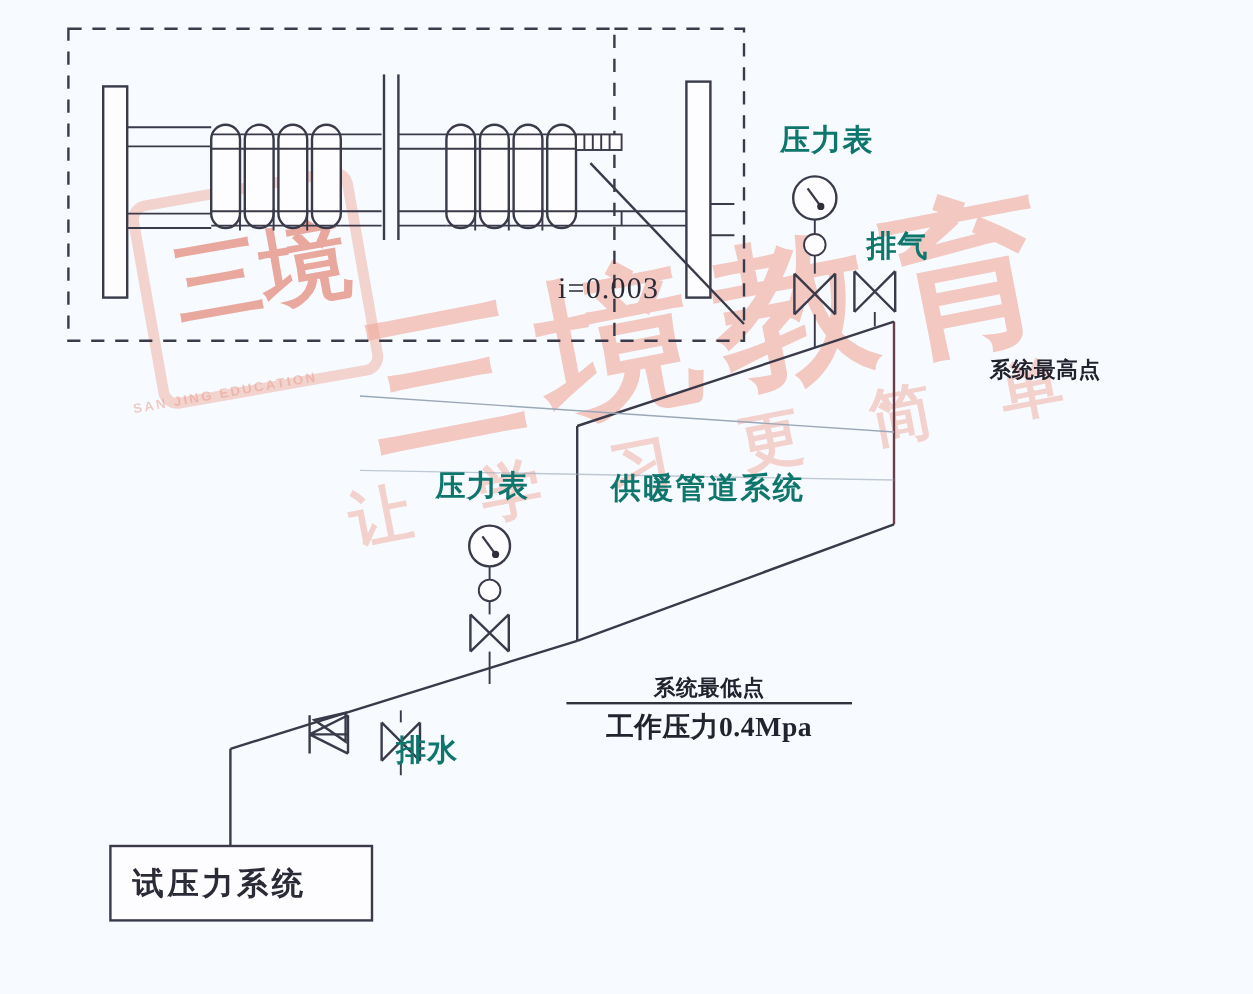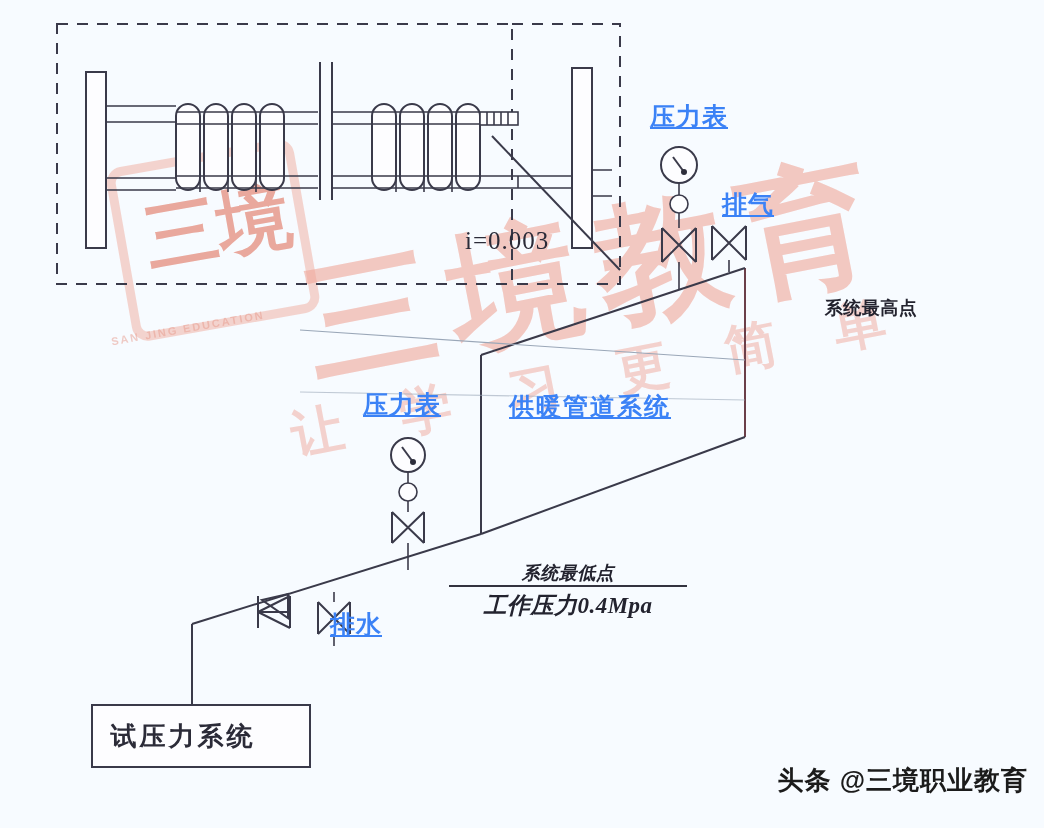--- a/index.html
+++ b/index.html
@@ -8,25 +8,24 @@
     width:1044px;height:828px;
     background:#f7fbff;
     font-family:"Liberation Serif","DejaVu Serif",serif;
     overflow:hidden;
     position:relative;
   }
   #stage{position:absolute;left:0;top:0;width:1044px;height:828px;}
   svg.layer{position:absolute;left:0;top:0;width:1044px;height:828px;}
   .lbl{
     position:absolute;
-    color:#3b82f6;
+    color:#0f766e;
     white-space:nowrap;
     font-family:"Liberation Serif","DejaVu Serif",serif;
     letter-spacing:1px;
-    text-decoration:underline;
   }
   .lbl-cn{font-size:25px;font-weight:700;}
   .ann{position:absolute;text-align:center;color:#23232f;}
   .ann .num{font-size:18px;font-weight:700;letter-spacing:0.5px;margin-top:13px;}
   .ann .den{font-size:23px;font-weight:700;letter-spacing:0.5px;border-top:2px solid #33333f;padding-top:3px;}
   .slope{position:absolute;font-size:25px;color:#2b2b38;letter-spacing:1px;}
   .boxlabel{
     position:absolute;
     display:flex;align-items:center;justify-content:center;
     font-size:26px;font-weight:700;color:#2b2b38;letter-spacing:3px;
@@ -207,20 +206,19 @@
   <div class="lbl lbl-cn" style="left:509px;top:390px;letter-spacing:2px;">供暖管道系统</div>
 
   <div class="boxlabel" style="left:92px;top:705px;width:182px;height:62px;">试压力系统</div>
 
   <div class="slope" style="left:465px;top:227px;">i=0.003</div>
 
   <div class="ann" style="left:752px;top:283px;width:238px;">
     <div class="num">系统最高点</div>
   </div>
 
-  <div class="ann" style="left:449px;top:548px;width:238px;font-style:italic;">
+  <div class="ann" style="left:472px;top:548px;width:238px;">
     <div class="num">系统最低点</div>
     <div class="den">工作压力0.4Mpa</div>
   </div>
 
-  <div id="credit">头条 @三境职业教育</div>
 
 </div>
 
 </body></html>

